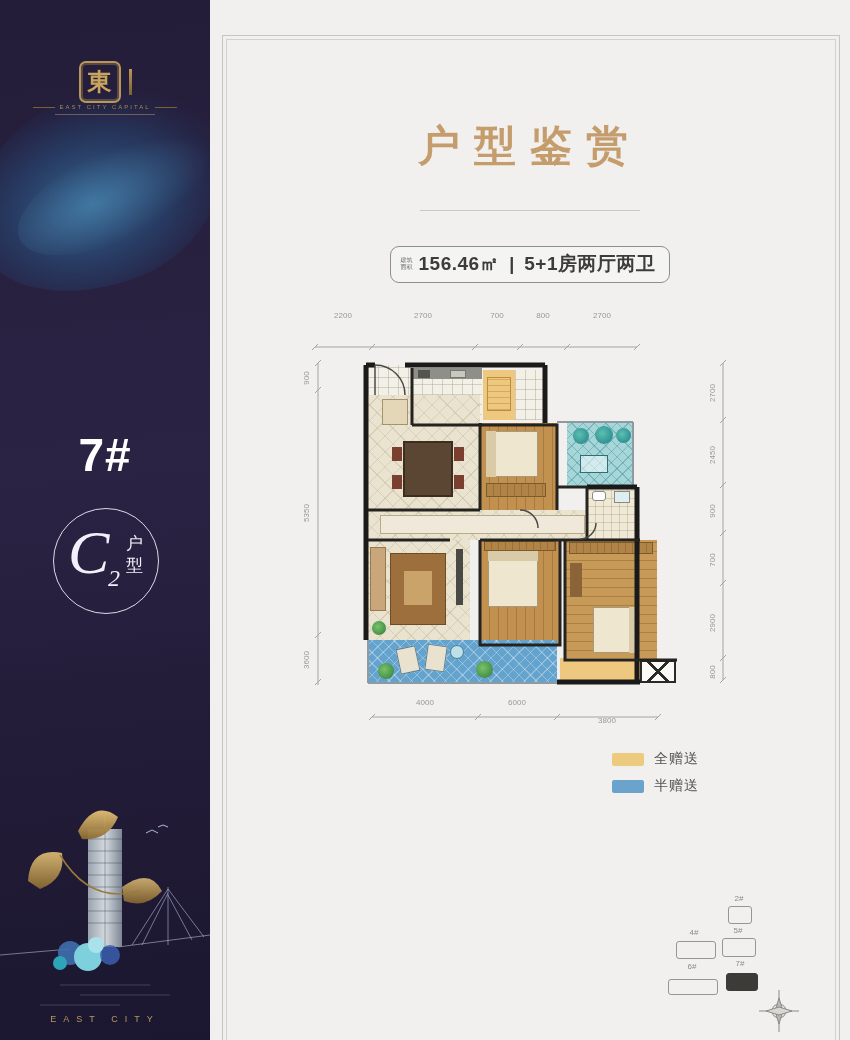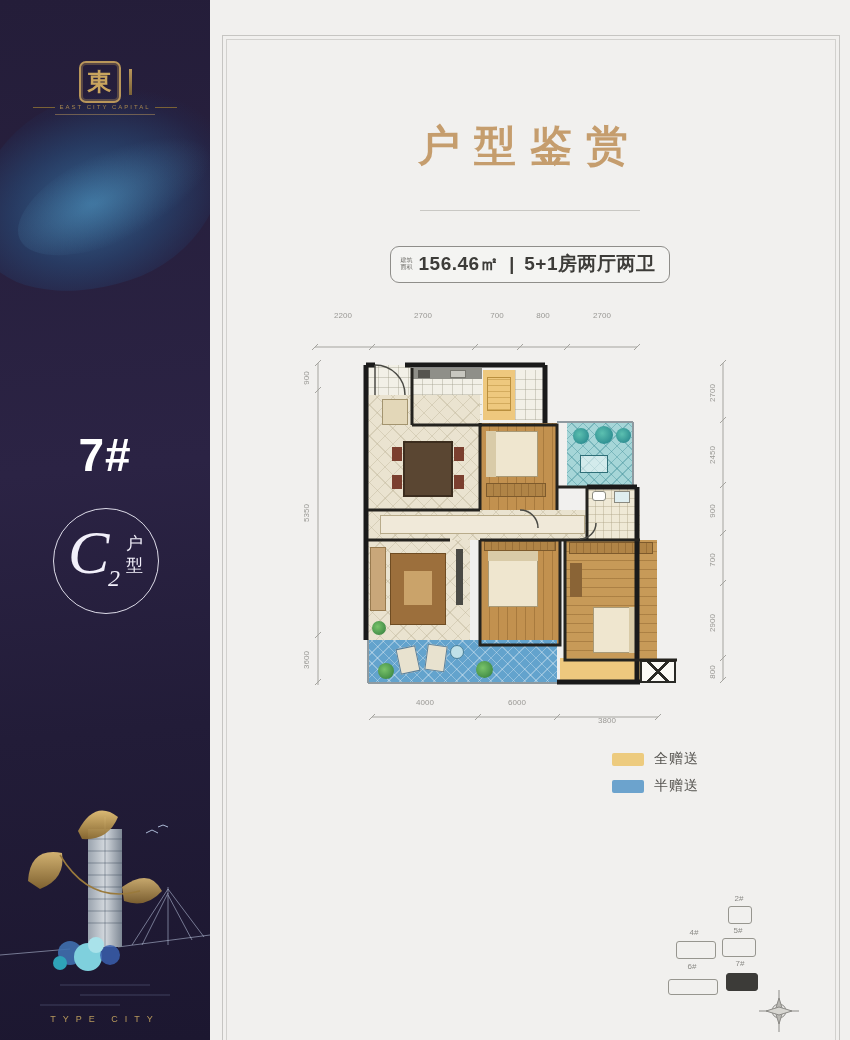--- a/index.html
+++ b/index.html
@@ -160,21 +160,21 @@
           <path d="M158 32 l5 -2 l5 2"></path>
       </g>
 
       <g stroke="rgba(150,160,200,.3)" stroke-width="1">
         <line x1="60" y1="190" x2="150" y2="190"></line>
           <line x1="80" y1="200" x2="170" y2="200"></line>
           <line x1="40" y1="210" x2="120" y2="210"></line>
       </g>
     </svg>
 
-    <div class="abs side-footer">TYPE CITY</div>
+    <div class="abs side-footer">EAST CITY</div>
   </div>
 
   <div class="abs frame-outer"></div>
   <div class="abs frame-inner"></div>
 
   <div class="abs title">户型鉴赏</div>
   <div class="abs subtitle-under"></div>
 
   <div class="abs badge">
     <div class="badge-box">

